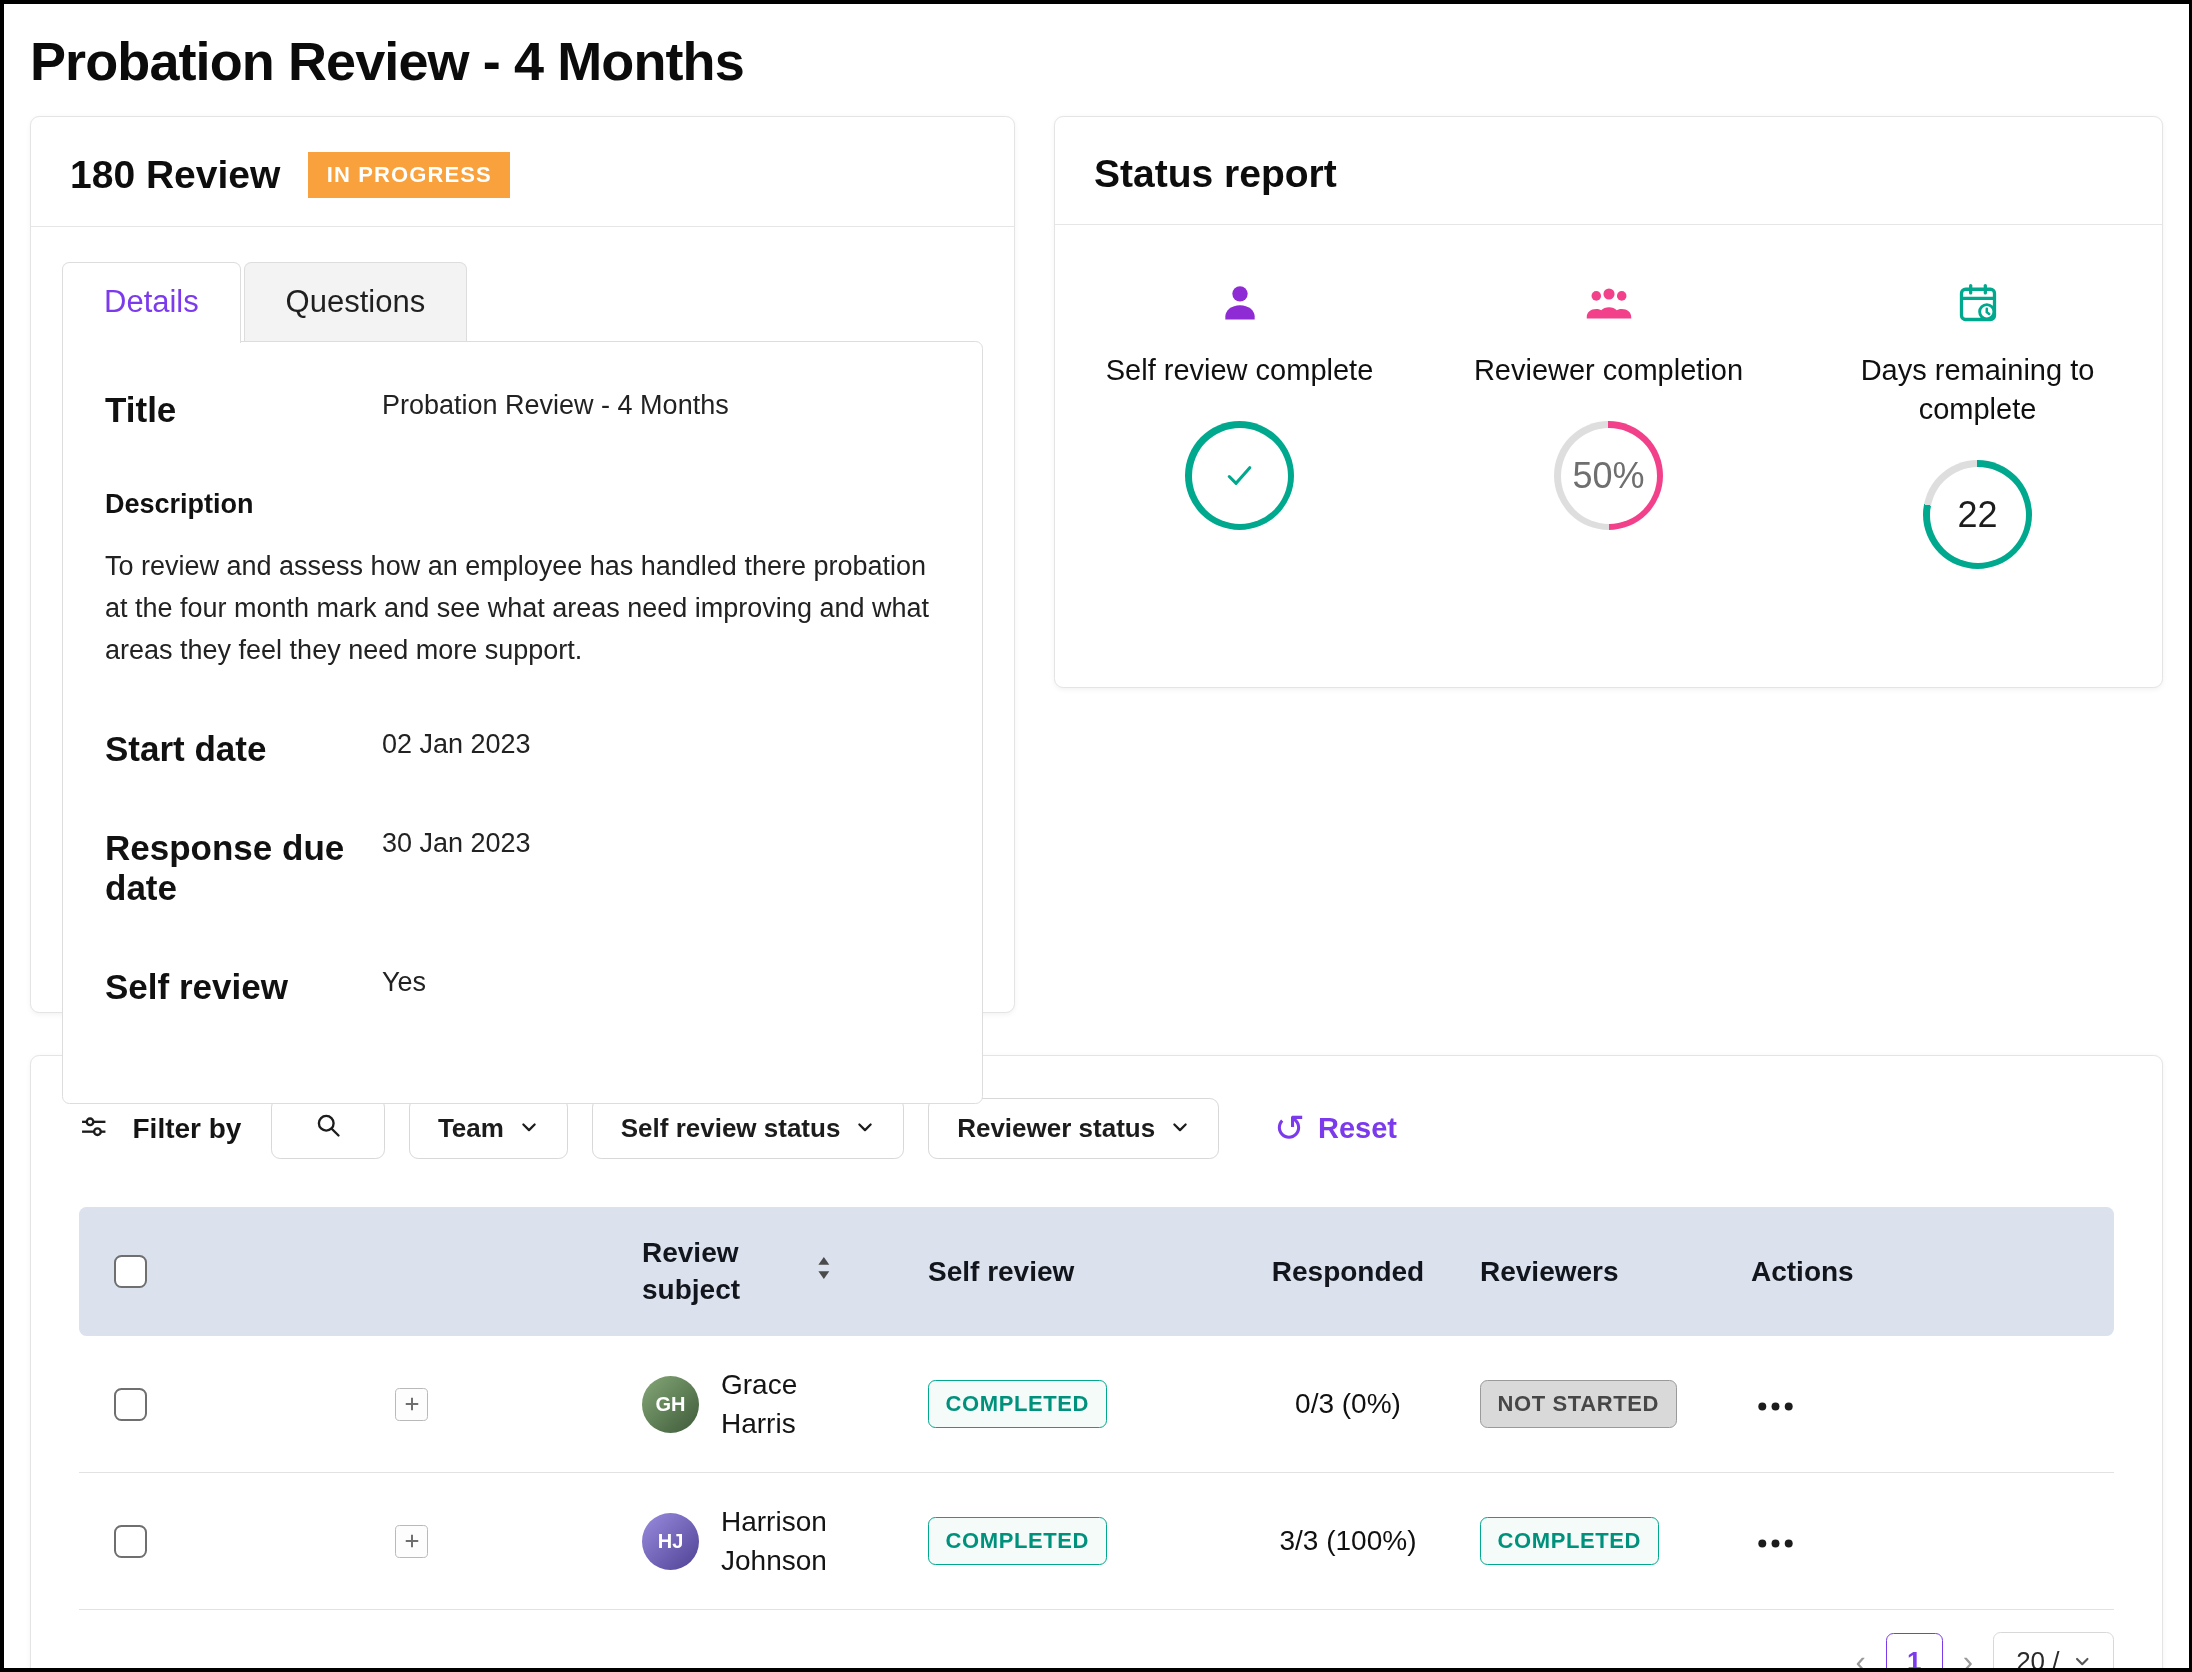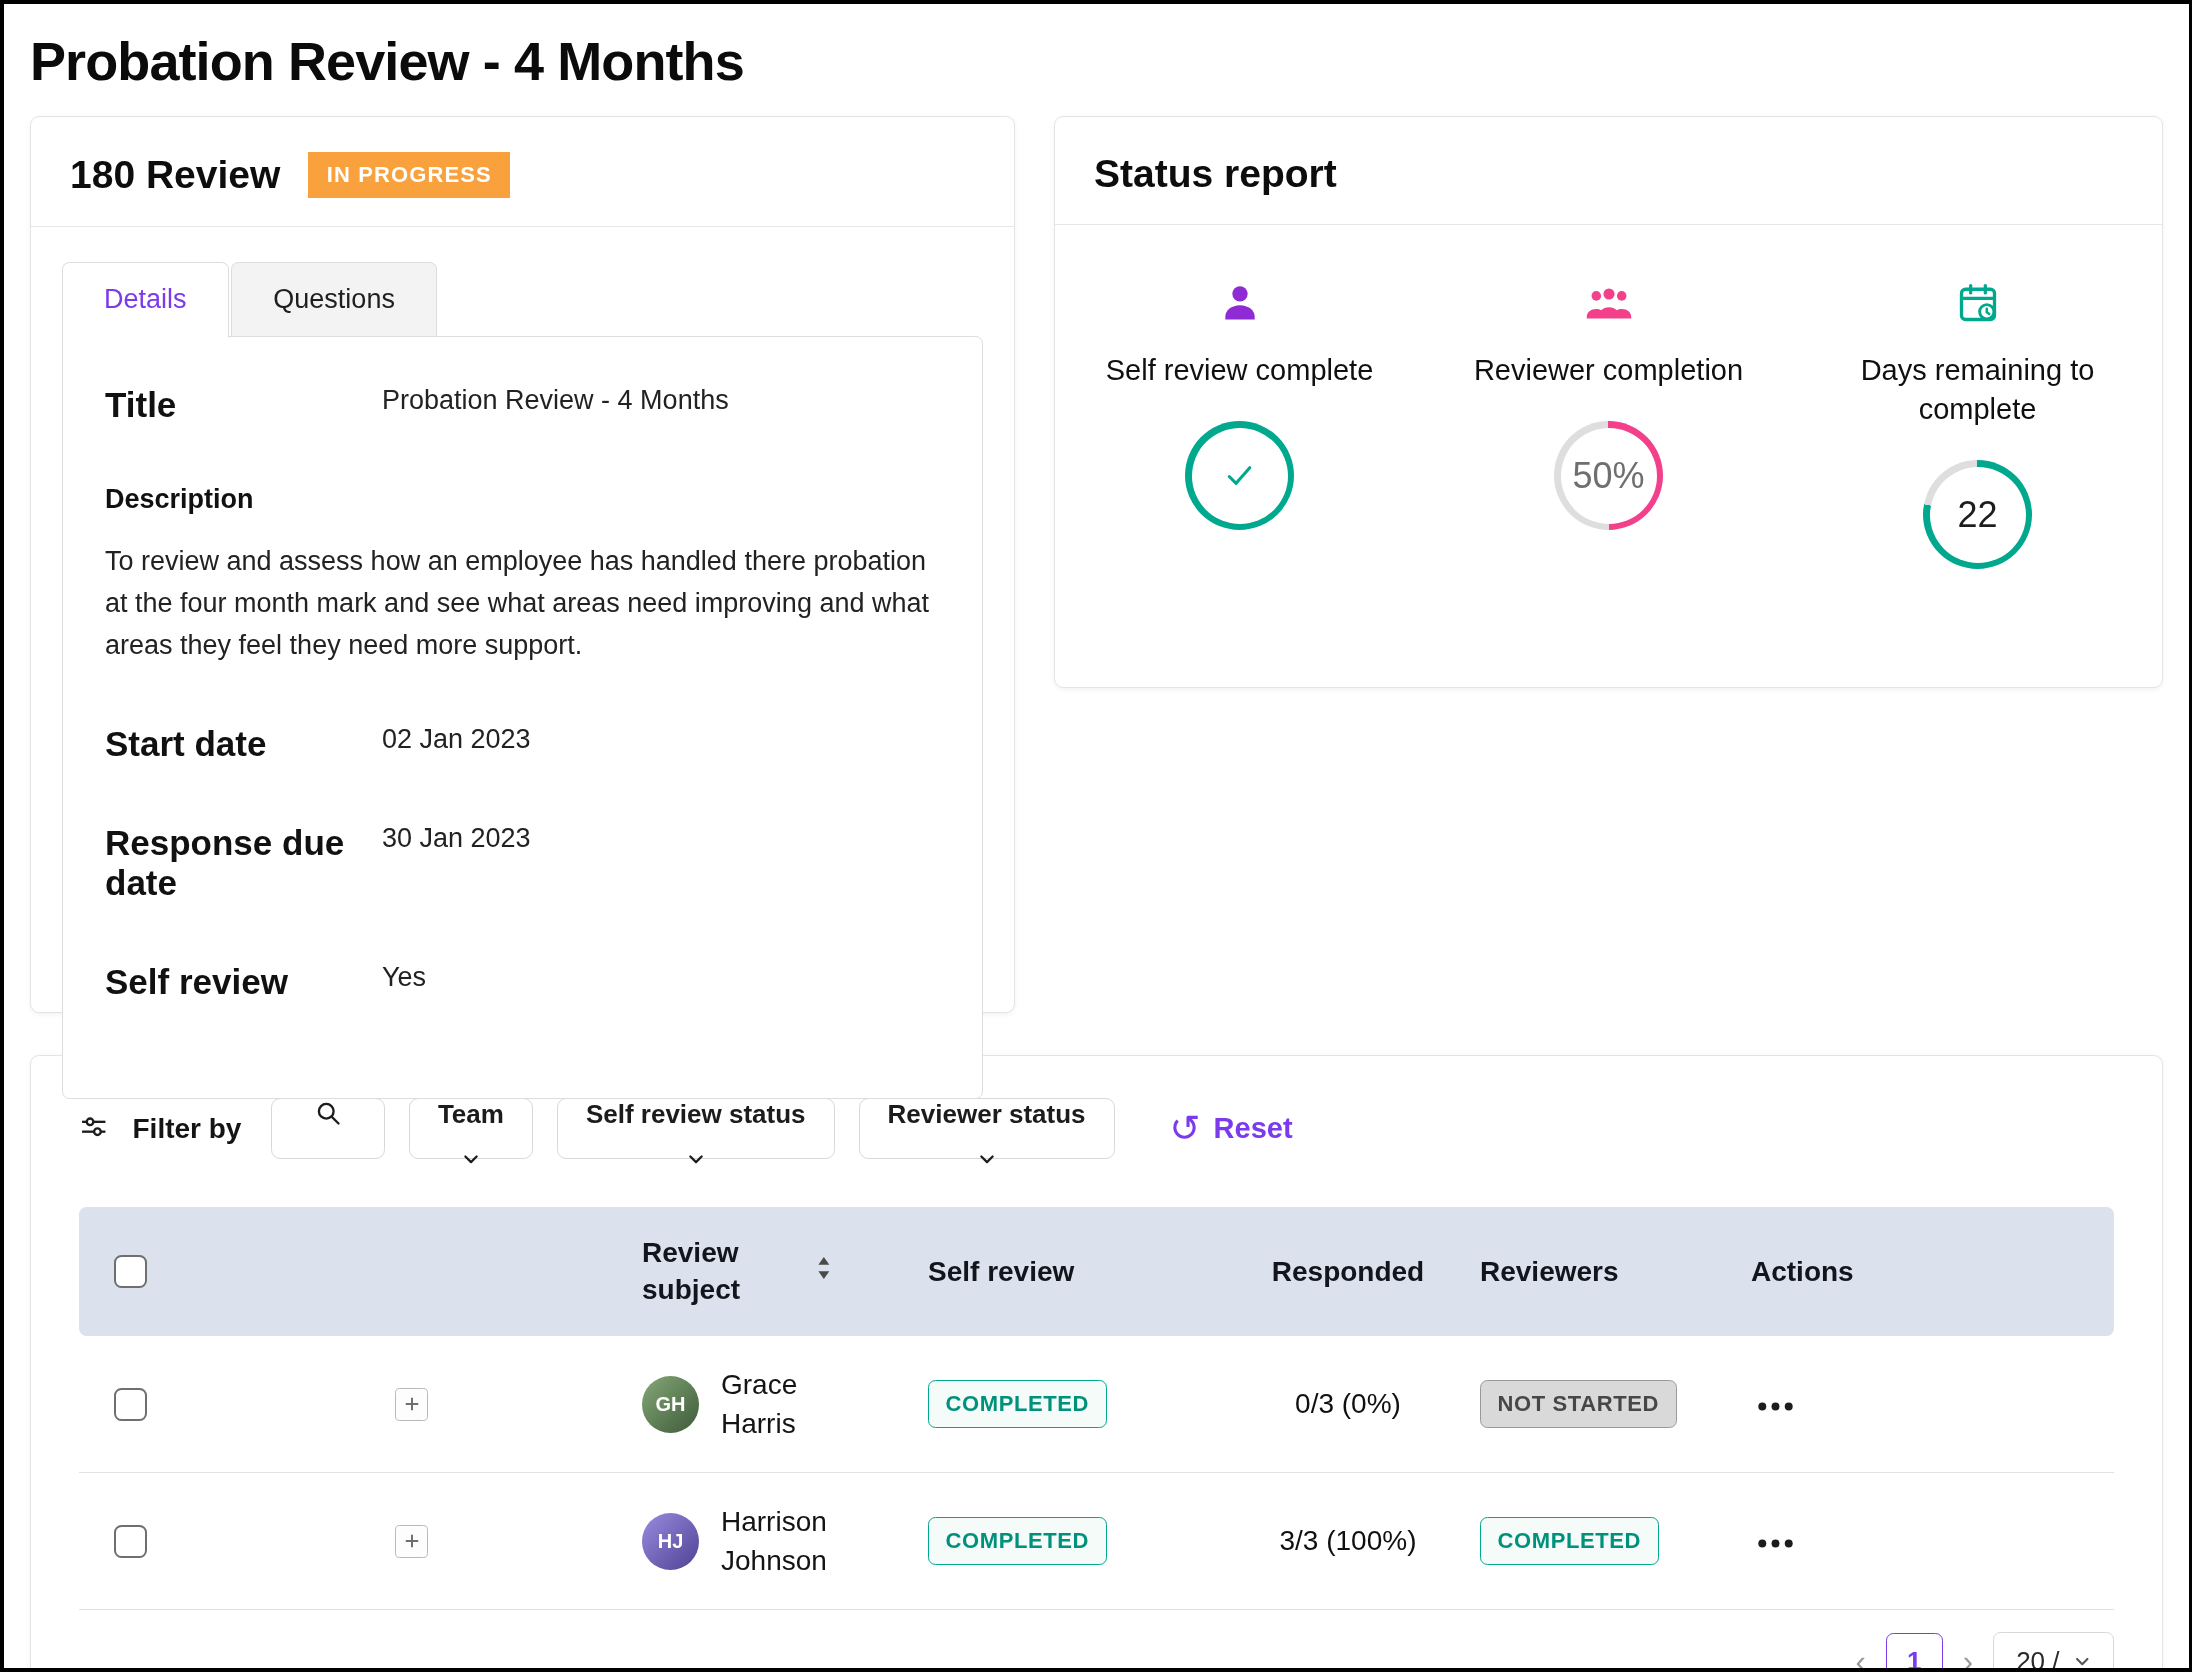--- a/index.html
+++ b/index.html
@@ -43,21 +43,21 @@
   .badge-progress {
     background: #f9a13c; color: #fff;
     font-size: 22px; font-weight: 700; letter-spacing: 1.1px;
     padding: 10px 18.5px; border-radius: 0;
   }
 
   
   .review-body { padding: 35px 31px 37px; }
   .tabs { display: flex; position: relative; z-index: 2; }
   .tab {
-    font-size: 27px; padding: 21px 41px;
+    font-size: 31px; padding: 21px 41px;
     border: 1.4px solid #ddd; border-bottom: none;
     border-radius: 7.4px 7.4px 0 0;
     background: #f3f3f3; color: #1f1f1f; cursor: pointer;
     margin-right: 2.8px;
   }
   .tab.active {
     background: #fff; color: #7c3aed;
     margin-bottom: -1.8px; padding-bottom: 23px;
   }
   .tab-panel {
@@ -90,25 +90,25 @@
 
   
   .table-card {
     margin: 42px 26px 0; border: 1.4px solid #e4e4e4; border-radius: 9.2px;
     padding: 42px 48px; height: 757px; background: #fff;
   }
 
   .filter-bar { display: flex; align-items: center; gap: 24px; }
   .filter-label { font-size: 28px; font-weight: 700; color: #141414; margin-right: 5.5px; }
   .btn {
-    display: inline-flex; align-items: center; gap: 14.8px;
+    display: inline-flex; align-items: center; justify-content: center; gap: 14.8px;
     height: 61px; padding: 0 28px;
     border: 1.4px solid #d8d8d8; border-radius: 9.2px;
     background: #fff; font-family: inherit;
-    font-size: 26px; font-weight: 700; color: #1c1c1c; cursor: pointer; flex-direction: column;
+    font-size: 26px; font-weight: 700; color: #1c1c1c; cursor: pointer;
   }
   .search-btn { width: 114px; }
   .reset-btn {
     display: inline-flex; align-items: center; gap: 13px;
     border: none; background: none; cursor: pointer;
     color: #7c3aed; font-family: inherit; font-size: 29px; font-weight: 700;
     margin-left: 31px;
   }
   .reset-glyph { font-size: 37px; line-height: 1; font-weight: 400; }
 

